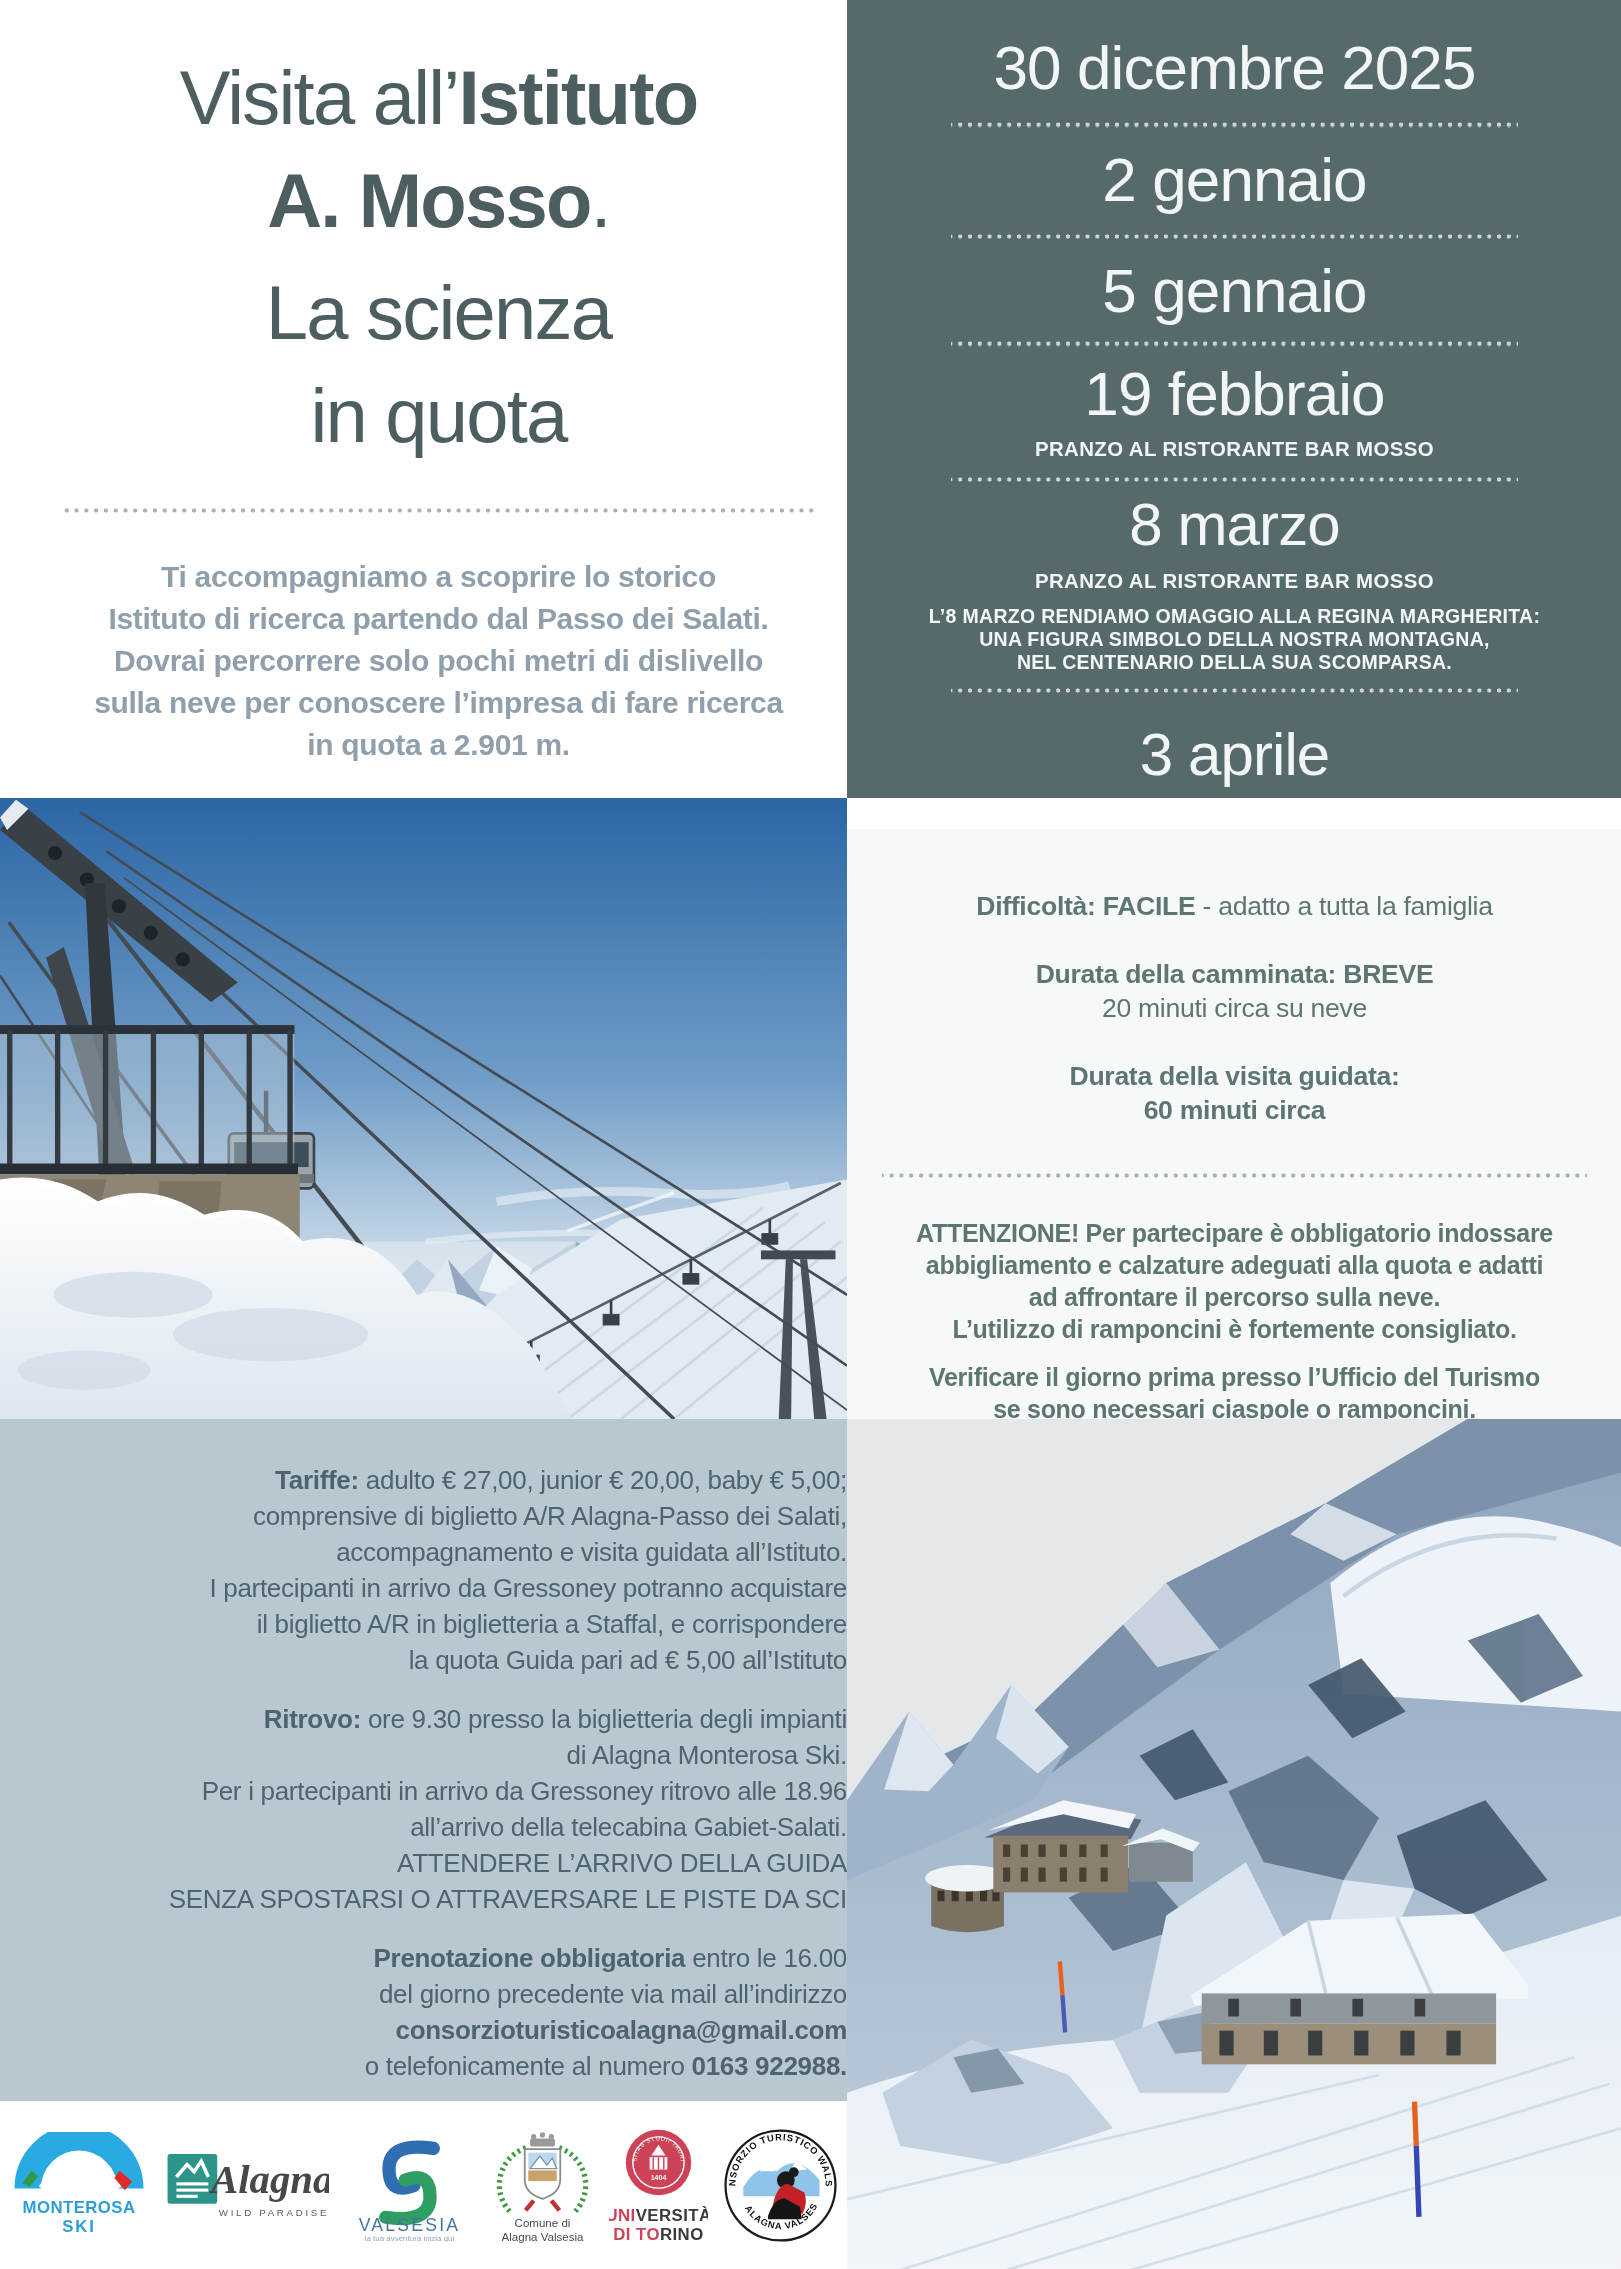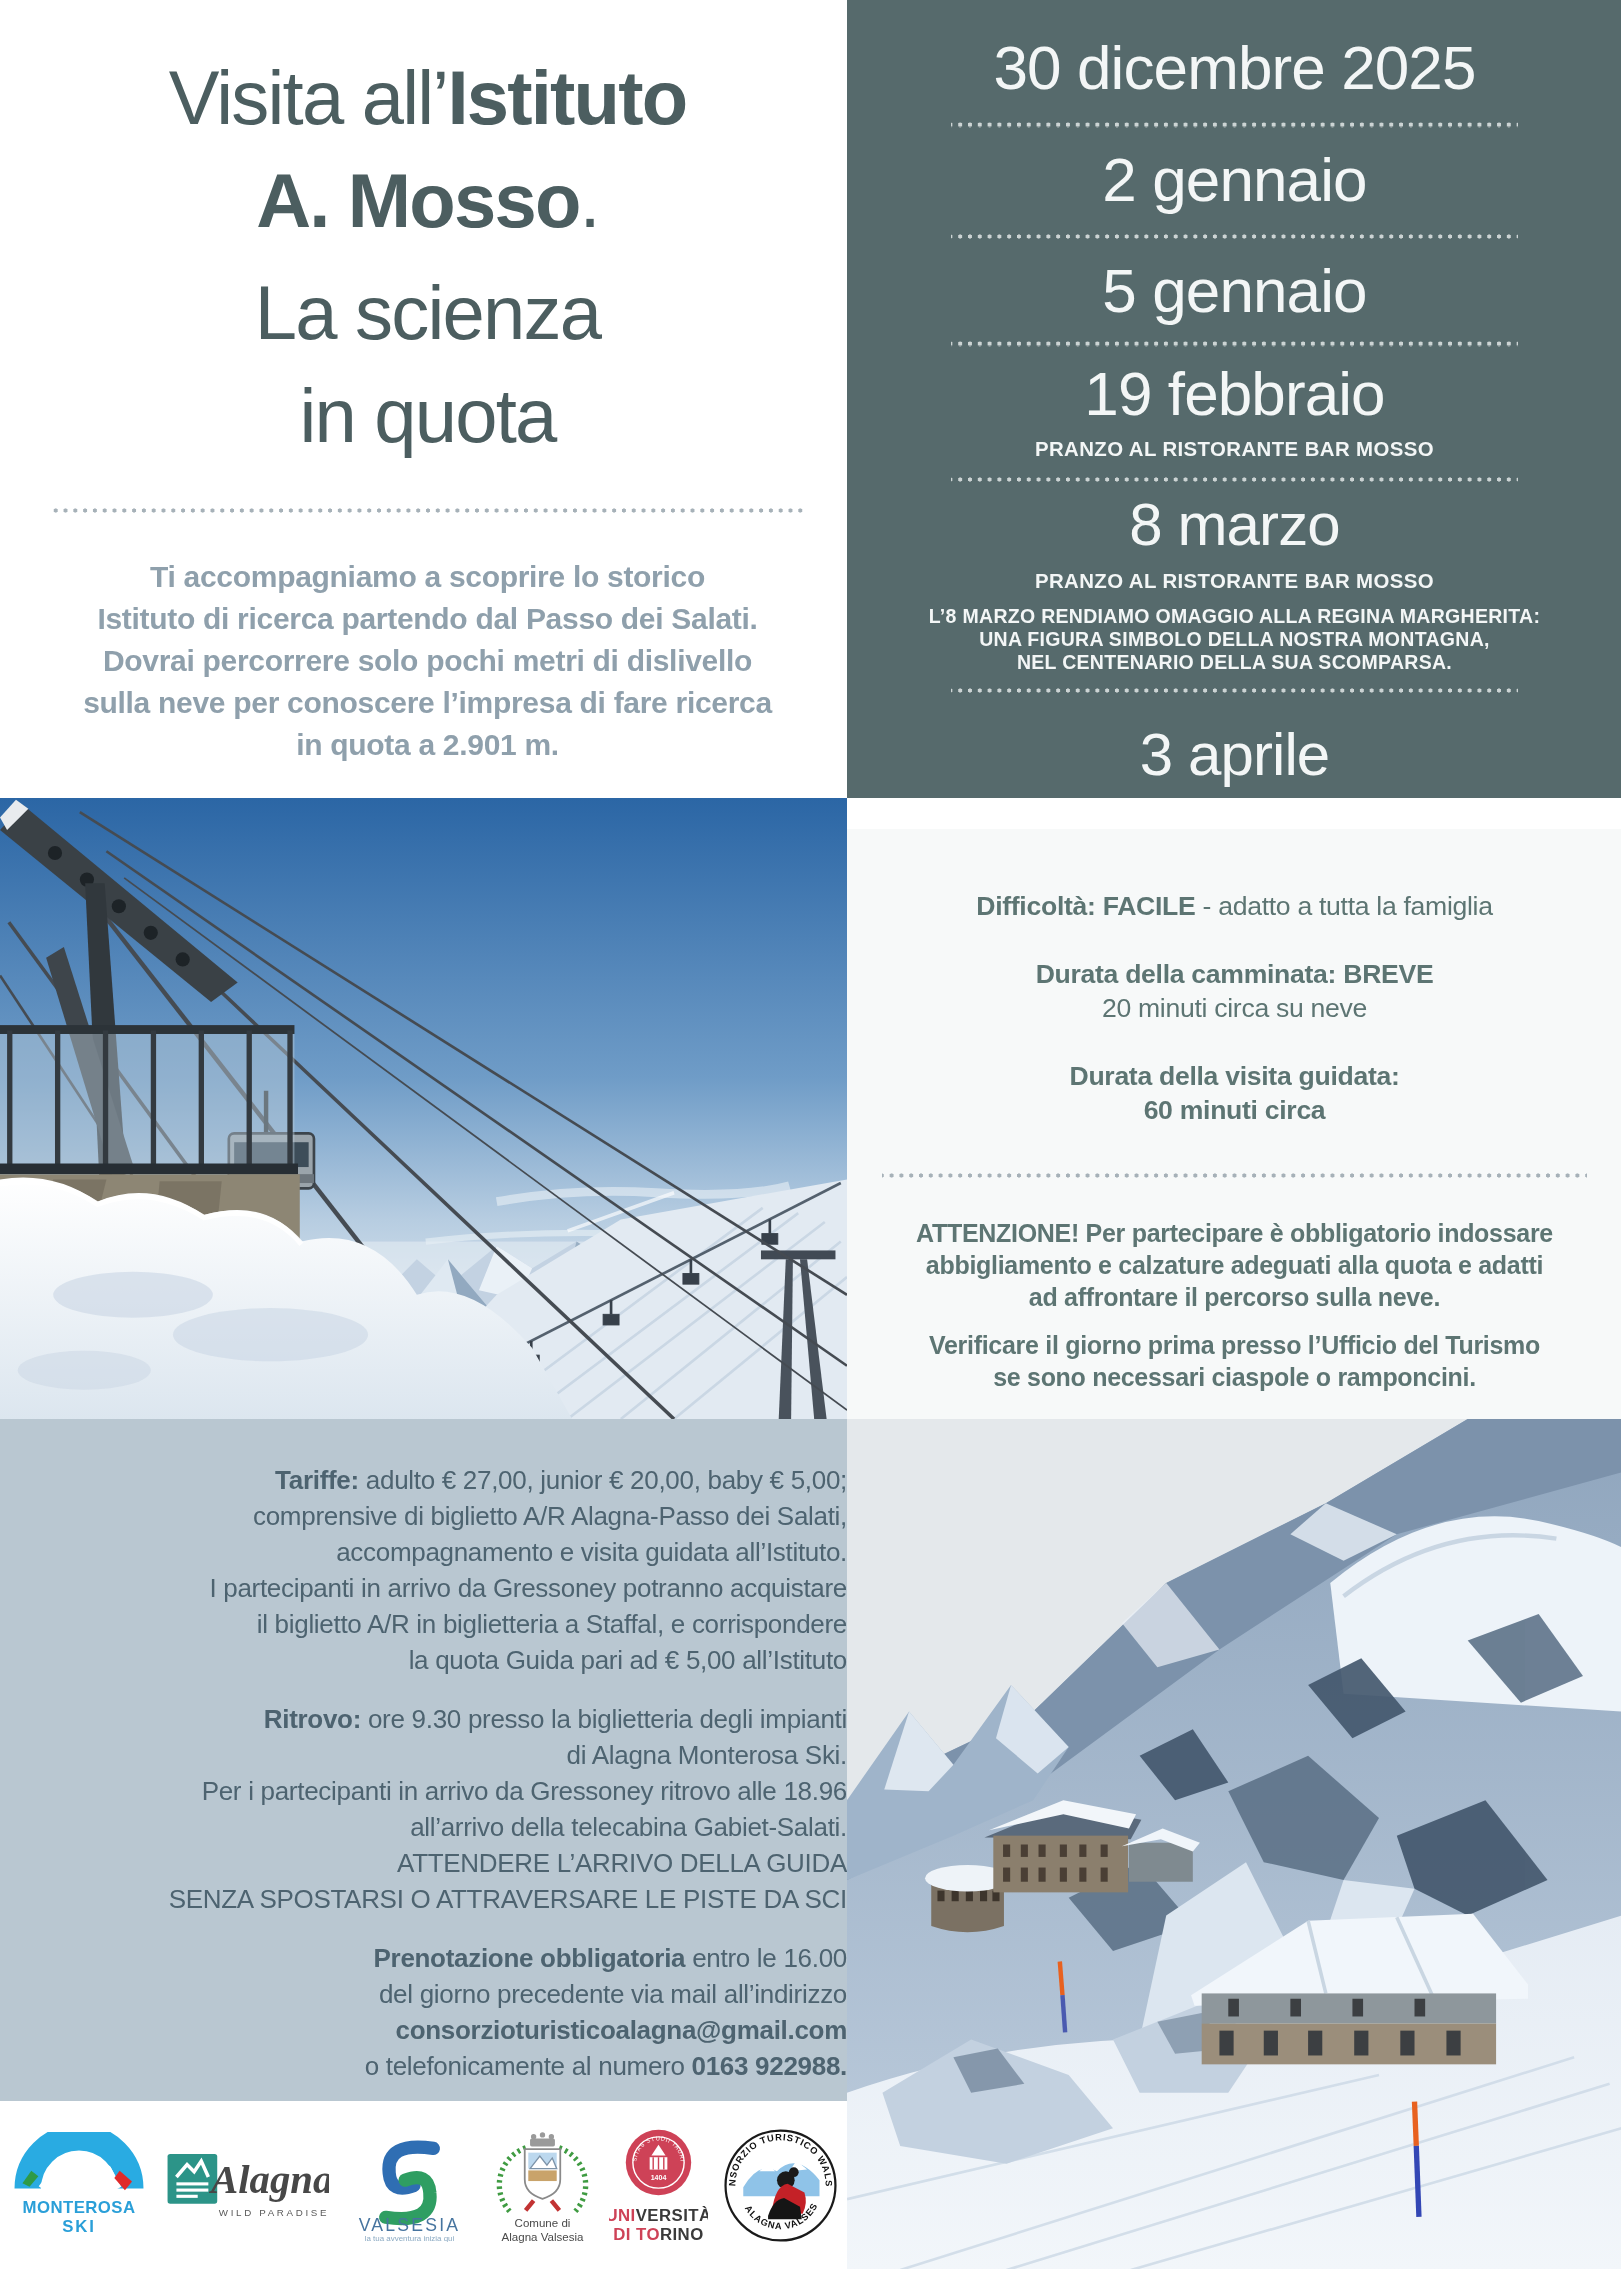--- a/index.html
+++ b/index.html
@@ -10,21 +10,21 @@
     --introtext:#8fa0ac;
     --pricebg:#b9c7d1;
     --pricetext:#4d6370;
     --dot-light:#a6b1b8;
   }
   *{margin:0;padding:0;box-sizing:border-box;}
   body{background:#ffffff;font-family:"Liberation Sans",sans-serif;}
   .poster{position:relative;width:1622px;height:2270px;background:#ffffff;overflow:hidden;}
 
   
-  .title-block{position:absolute;left:4px;top:0;width:847px;height:986px;background:#ffffff;text-align:center;padding-top:46px;}
+  .title-block{position:absolute;left:15px;top:0;width:847px;height:986px;background:#ffffff;text-align:center;padding-top:46px;}
   .title-line{font-size:76px;line-height:103px;color:var(--slate);letter-spacing:-1.8px;font-weight:400;}
   .title-line b{font-weight:700;}
   .title-gap{margin-top:8.9px;}
   .dots{height:5.3px;background-image:radial-gradient(circle,var(--dotc,#a6b1b8) 2px,transparent 2.4px);background-size:9.8px 5.3px;background-repeat:repeat-x;background-position:center;}
   .title-divider{width:754px;margin:41px auto 0 auto;--dotc:#a6b1b8;}
   .intro{margin-top:43px;font-size:30px;line-height:42px;color:var(--introtext);font-weight:700;letter-spacing:-0.3px;}
 
   
   .dates-panel{position:absolute;left:847px;top:0;width:775px;height:798px;background:var(--panel);text-align:center;color:var(--paneltext);padding-top:25px;}
   .date{font-size:62px;line-height:1;letter-spacing:-0.9px;font-weight:400;}
@@ -225,20 +225,21 @@
     </div>
     <div class="pair">
       <div class="line"><b>Durata della visita guidata:</b></div>
       <div class="line"><b>60 minuti circa</b></div>
     </div>
     <div class="dots info-divider"></div>
     <div class="attention">
       <div>ATTENZIONE! Per partecipare è obbligatorio indossare</div>
       <div>abbigliamento e calzature adeguati alla quota e adatti</div>
       <div>ad affrontare il percorso sulla neve.</div>
+      <div>L’utilizzo di ramponcini è fortemente consigliato.</div>
       <div class="group2">
         <div>Verificare il giorno prima presso l’Ufficio del Turismo</div>
         <div>se sono necessari ciaspole o ramponcini.</div>
       </div>
     </div>
   </section>
 
   <section class="pricing">
     <div>
       <div class="line"><b>Tariffe:</b><span> adulto € 27,00, junior € 20,00, baby € 5,00;</span></div>

